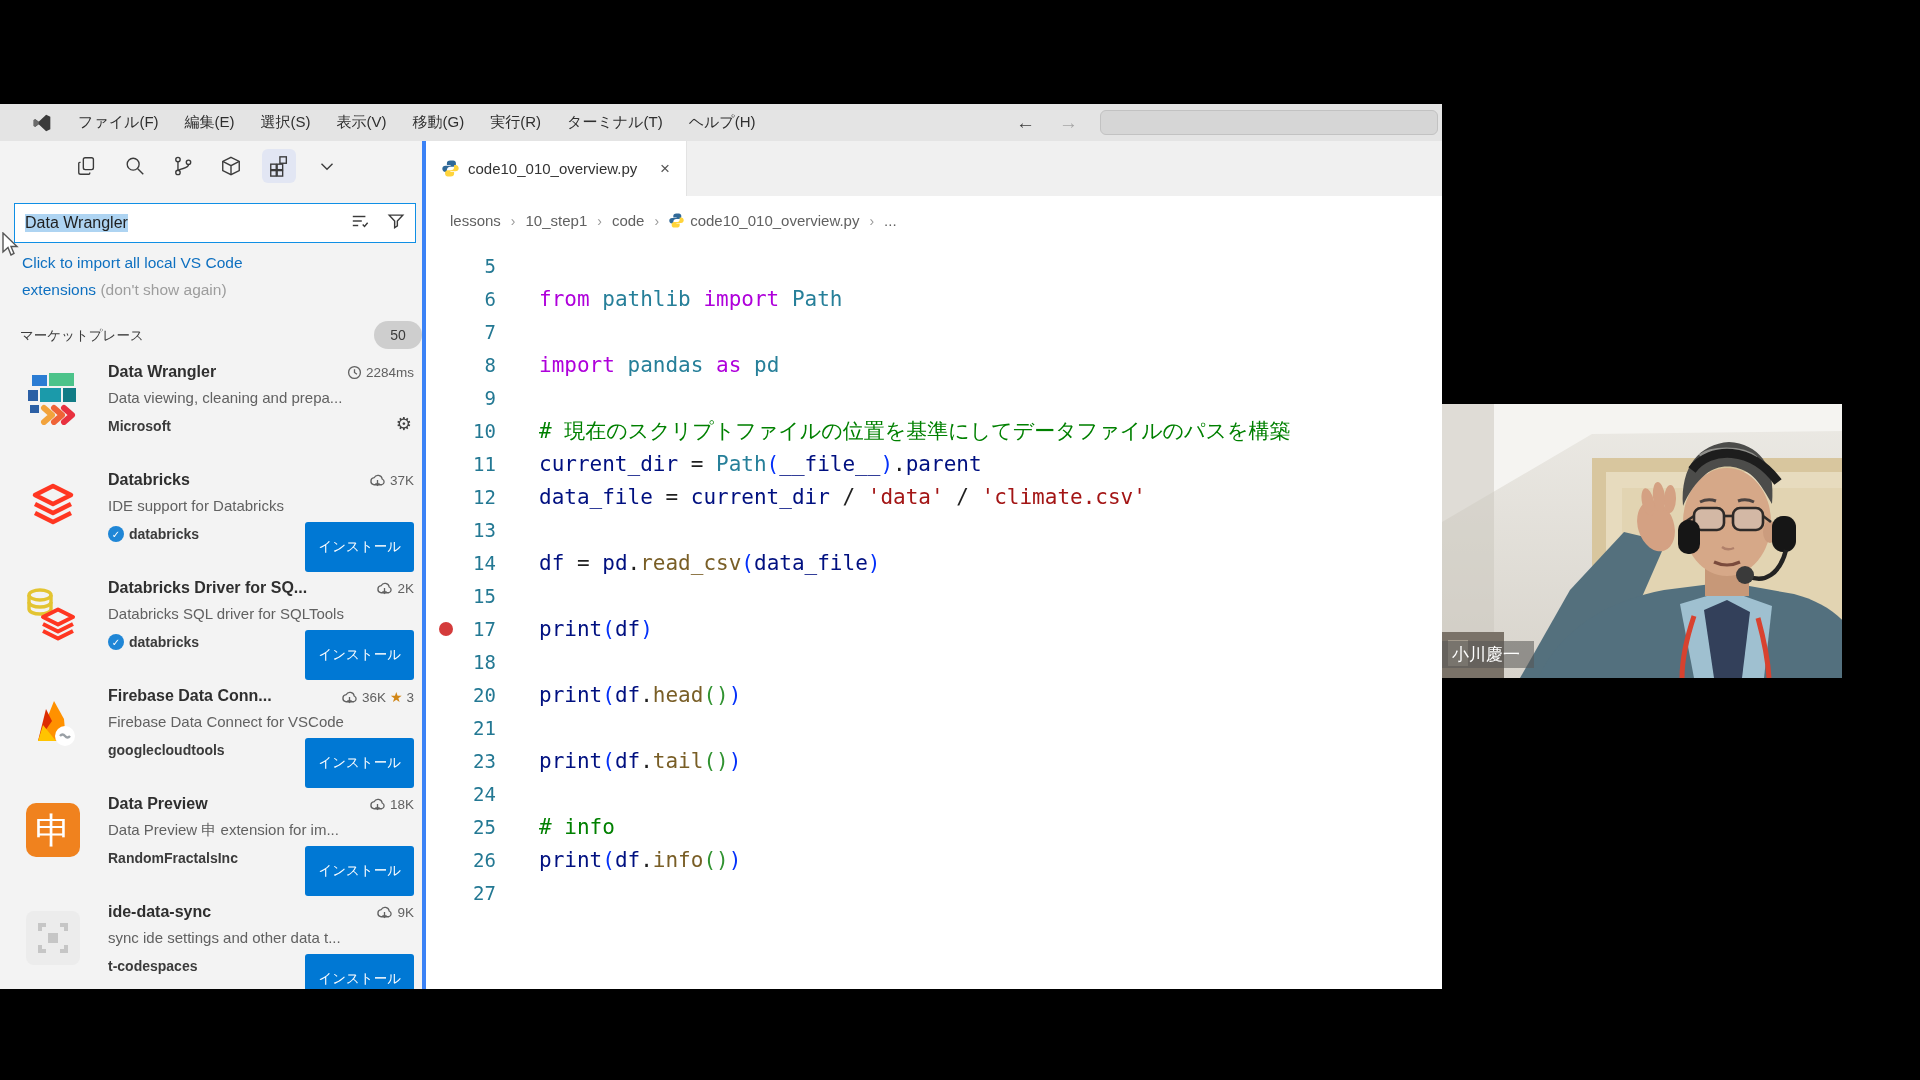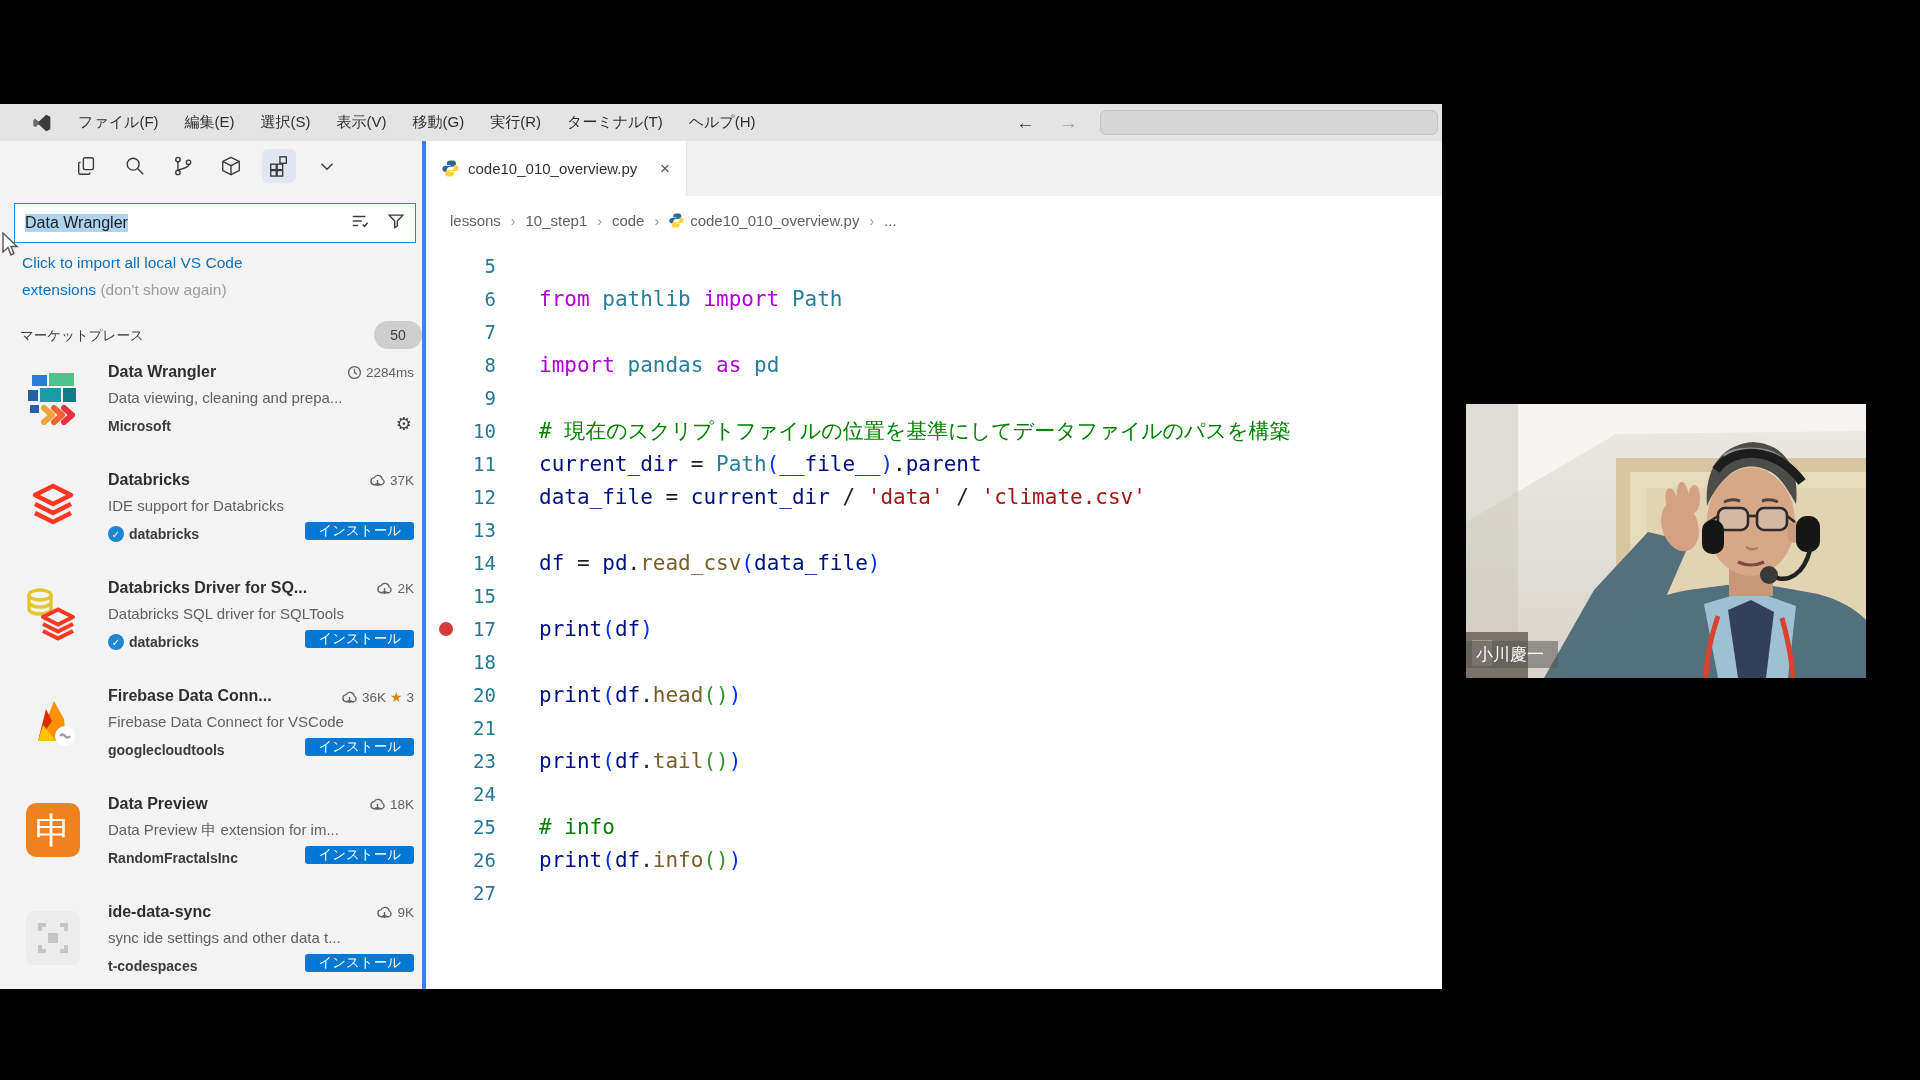--- a/index.html
+++ b/index.html
@@ -44,21 +44,21 @@
   #extension-list { position:absolute; left:0; top:214px; width:100%; }
   .ext-row { position:relative; height:108px; cursor:pointer; }
   .ext-icon { position:absolute; left:26px; top:16px; width:54px; height:54px; }
   .ext-name { position:absolute; left:108px; top:8px; font-size:16px; font-weight:700; color:#2f2f2f; max-width:200px; white-space:nowrap; }
   .ext-meta { position:absolute; right:8px; top:10px; font-size:13.5px; color:#616161; display:flex; align-items:center; gap:4px; }
   .ext-meta svg { stroke:#616161; fill:none; stroke-width:1.4; }
   .ext-meta .star { color:#d18616; font-size:14px; }
   .ext-desc { position:absolute; left:108px; top:34px; font-size:15px; color:#616161; width:305px; white-space:nowrap; overflow:hidden; }
   .ext-pub { position:absolute; left:108px; top:63px; font-size:14px; font-weight:600; color:#3b3b3b; display:flex; align-items:center; gap:5px; }
   .verified { width:16px; height:16px; border-radius:50%; background:#1f86d6; color:#fff; font-size:10px; display:flex; align-items:center; justify-content:center; }
-  .install-btn { position:absolute; right:8px; top:59px; background:#0078d4; color:#fff; font-size:13.5px; padding:0 13px; border-radius:3px; border:none; cursor:pointer; }
+  .install-btn { position:absolute; right:8px; top:59px; background:#0078d4; color:#fff; font-size:13.5px; padding:16px 13px; border-radius:3px; border:none; cursor:pointer; }
   .gear { position:absolute; right:10px; top:58px; font-size:18px; color:#424242; cursor:pointer; }
 
   
   #editor { position:relative; flex:1 1 auto; background:#fff; overflow:hidden; }
   #tabbar { position:absolute; left:0; top:0; width:100%; height:55px; background:#f0f0f0; display:flex; }
   .tab { height:100%; display:flex; align-items:center; padding:0 16px; font-size:15px; gap:9px; cursor:pointer; }
   .tab.active { background:#fff; color:#333; border-right:1px solid #e3e3e3; width:261px; }
   .tab.inactive { background:#e9e9e9; color:#616161; font-style:italic; width:266px; }
   .tab .close { font-style:normal; color:#555; font-size:17px; margin-left:auto; }
   .tab svg { flex:0 0 auto; }
@@ -72,21 +72,21 @@
   .cl.current { border-top:1px solid #e8e8e8; border-bottom:1px solid #e8e8e8; }
   .cl .bp { position:absolute; left:13px; top:10px; width:14px; height:14px; border-radius:50%; background:#d43b3b; }
   .cl .num { width:70px; text-align:right; font-size:19px; color:#237893; flex:0 0 auto; }
   .cl .txt { margin-left:43px; white-space:pre; }
   .tok-kw { color:#af00db; } .tok-ty { color:#267f99; } .tok-vr { color:#001080; }
   .tok-st { color:#a31515; } .tok-cm { color:#008000; } .tok-fn { color:#795e26; }
   .tok-pl { color:#1f1f1f; } .tok-b1 { color:#0431fa; } .tok-b2 { color:#319331; }
   .hl { background:#bfcfbf; box-shadow:0 0 0 1px #a8bca8; }
 
   
-  #webcam { position:absolute; left:1442px; top:404px; width:400px; height:274px; background:#3b82f6; overflow:hidden;margin-left:24px; }
+  #webcam { position:absolute; left:1442px; top:404px; width:400px; height:274px; background:#3b82f6; overflow:hidden; }
   #name-tag { position:absolute; left:0; bottom:10px; height:27px; background:rgba(85,85,83,0.55); color:#fff; font-size:17px; display:flex; align-items:center; padding:0 14px 0 10px; }
 
   
   #cursor { position:absolute; left:2px; top:232px; z-index:50; }
 </style>
 </head>
 <body>
 
 <div id="screen">
 

